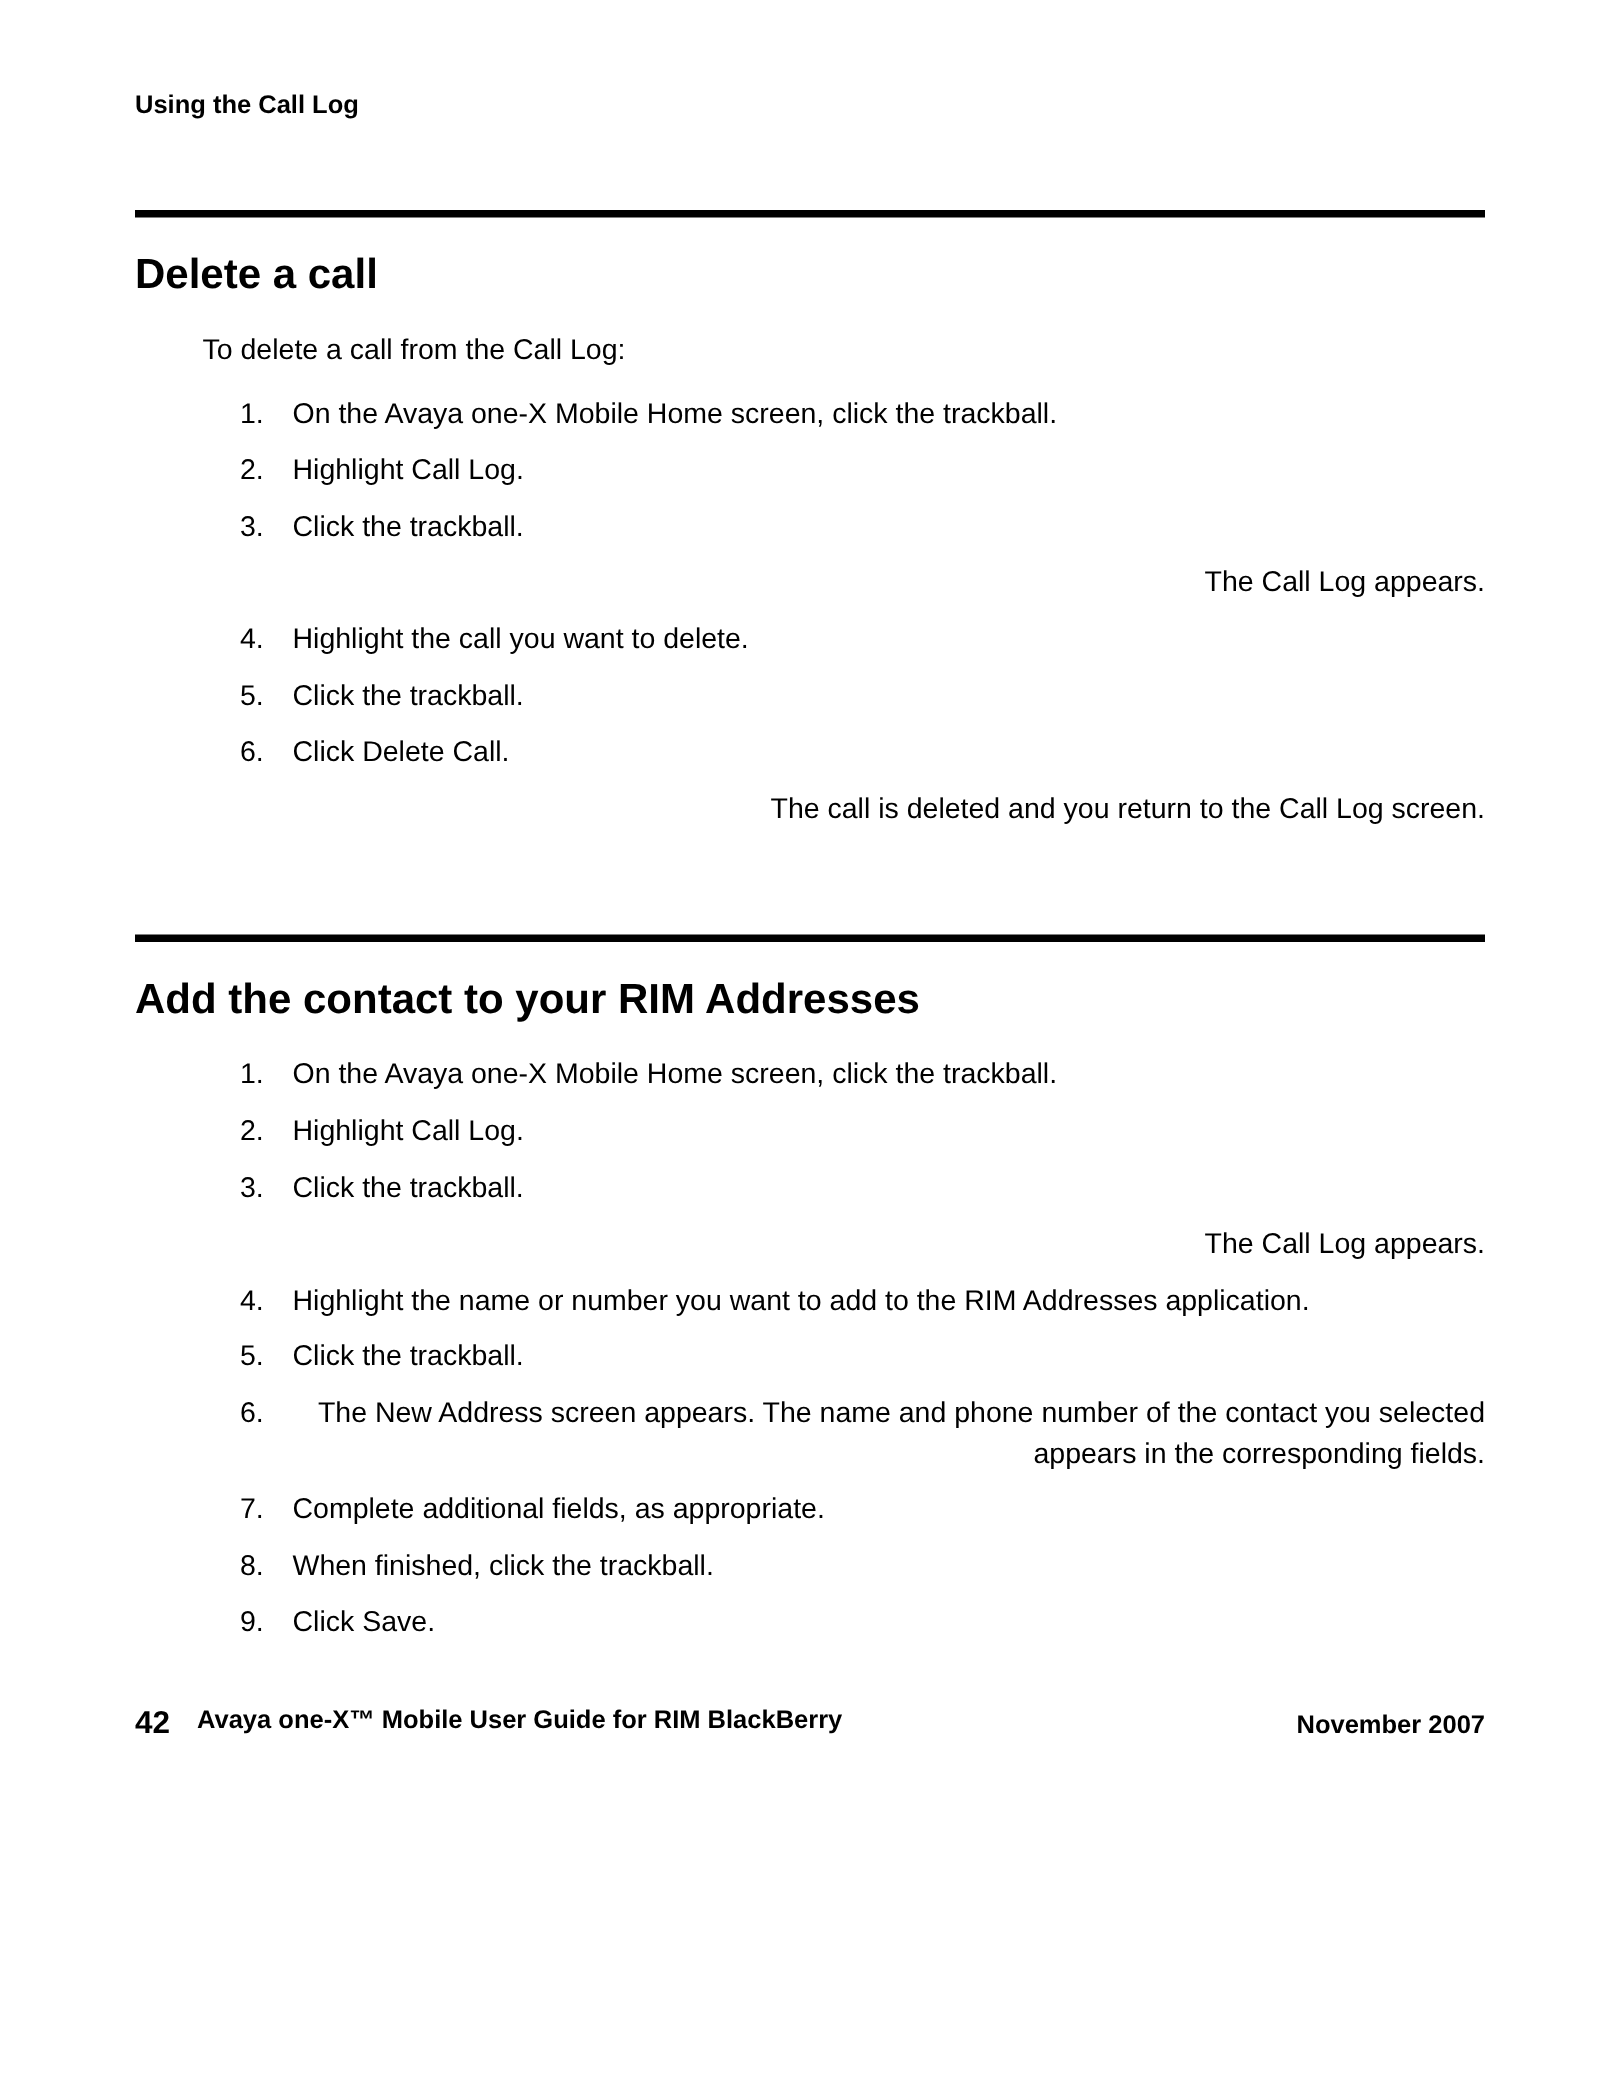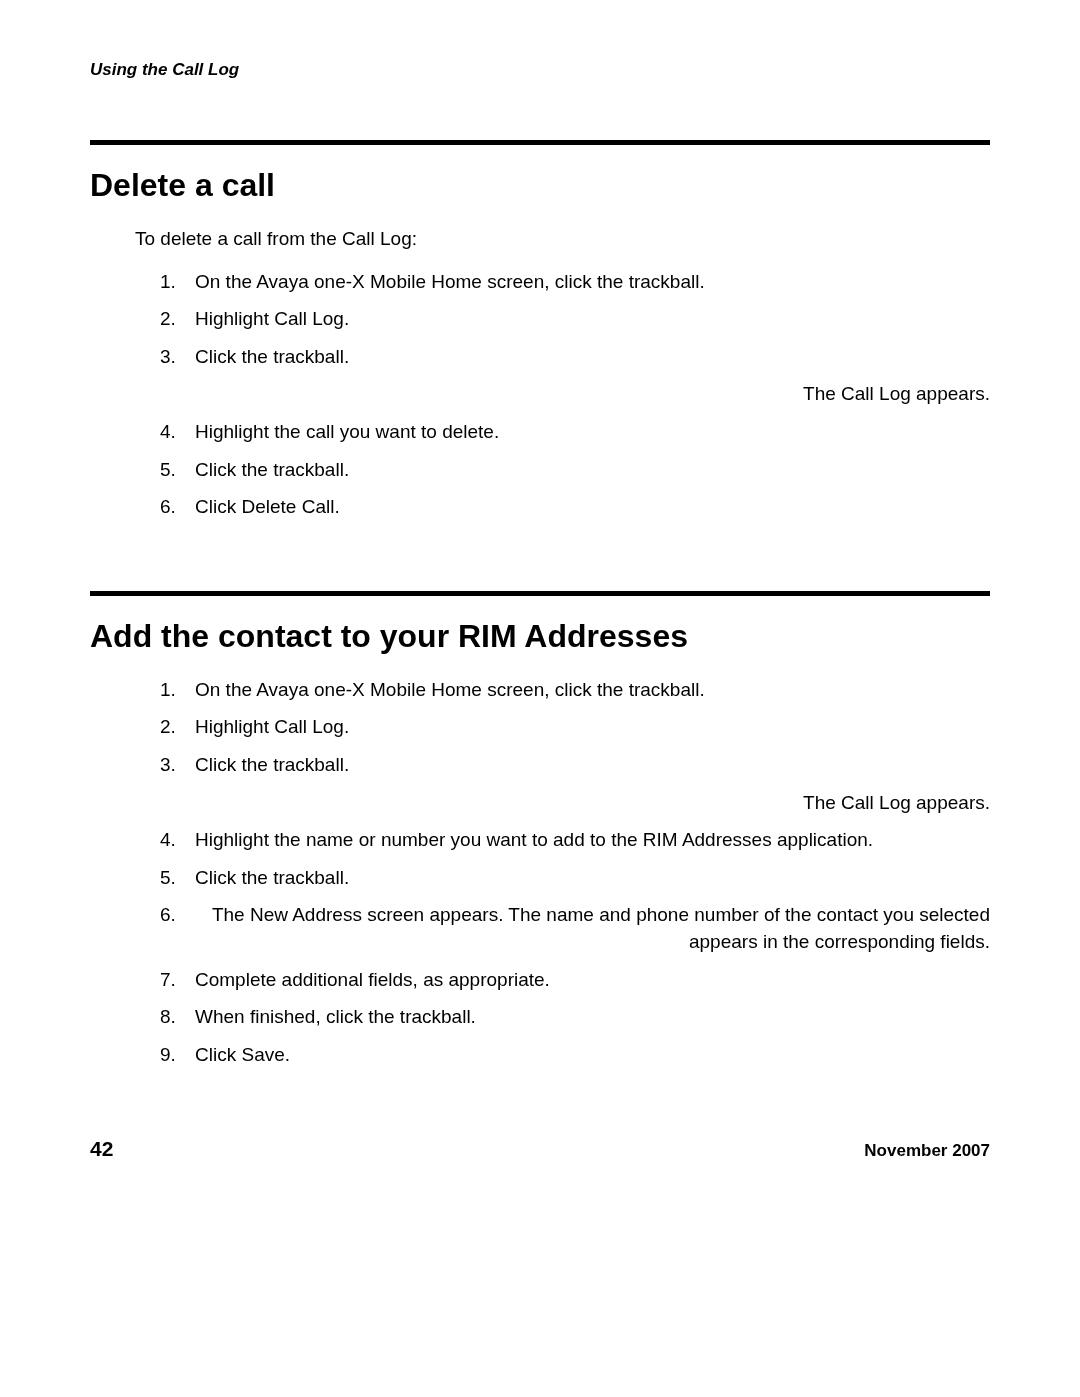--- a/index.html
+++ b/index.html
@@ -9,32 +9,31 @@
       color: #000;
       width: 1080px;
       height: 1397px;
       position: relative;
       padding: 60px 90px 0 90px;
     }
     .header-text {
       font-size: 17px;
       font-weight: bold;
       margin-bottom: 60px;
-      font-style: italic;
     }
     .section {
       margin-bottom: 70px;
     }
     .section-rule {
       border: none;
       border-top: 5px solid #000;
       margin-bottom: 22px;
     }
     .section-heading {
-      font-size: 32px;
+      font-size: 28px;
       font-weight: bold;
       margin-bottom: 22px;
     }
     .intro-text {
       font-size: 19px;
       margin-left: 45px;
       margin-bottom: 16px;
       line-height: 1.4;
     }
     .ol {
@@ -102,20 +101,21 @@
           <span class="num">4.</span>
           <span class="item-text">Highlight the call you want to delete.</span>
         </li>
         <li>
           <span class="num">5.</span>
           <span class="item-text">Click the trackball.</span>
         </li>
         <li>
           <span class="num">6.</span>
           <span class="item-text">Click <span class="bold">Delete Call</span>.</span>
+          <span class="sub-text">The call is deleted and you return to the Call Log screen.</span>
         </li>
       </ol>
     </div>
     <div class="section">
       <hr class="section-rule">
       <h2 class="section-heading">Add the contact to your RIM Addresses</h2>
       <ol class="ol">
         <li>
           <span class="num">1.</span>
           <span class="item-text">On the Avaya one-X Mobile Home screen, click the trackball.</span>
@@ -153,15 +153,16 @@
           <span class="num">9.</span>
           <span class="item-text">Click <span class="bold">Save</span>.</span>
         </li>
       </ol>
     </div>
   </div>
 
 <div class="footer">
   <div class="footer-left">
     <span class="page-num">42</span>
+    <span>Avaya one-X™ Mobile User Guide for RIM BlackBerry</span>
   </div>
   <span>November 2007</span>
 </div>
 
 </body></html>

